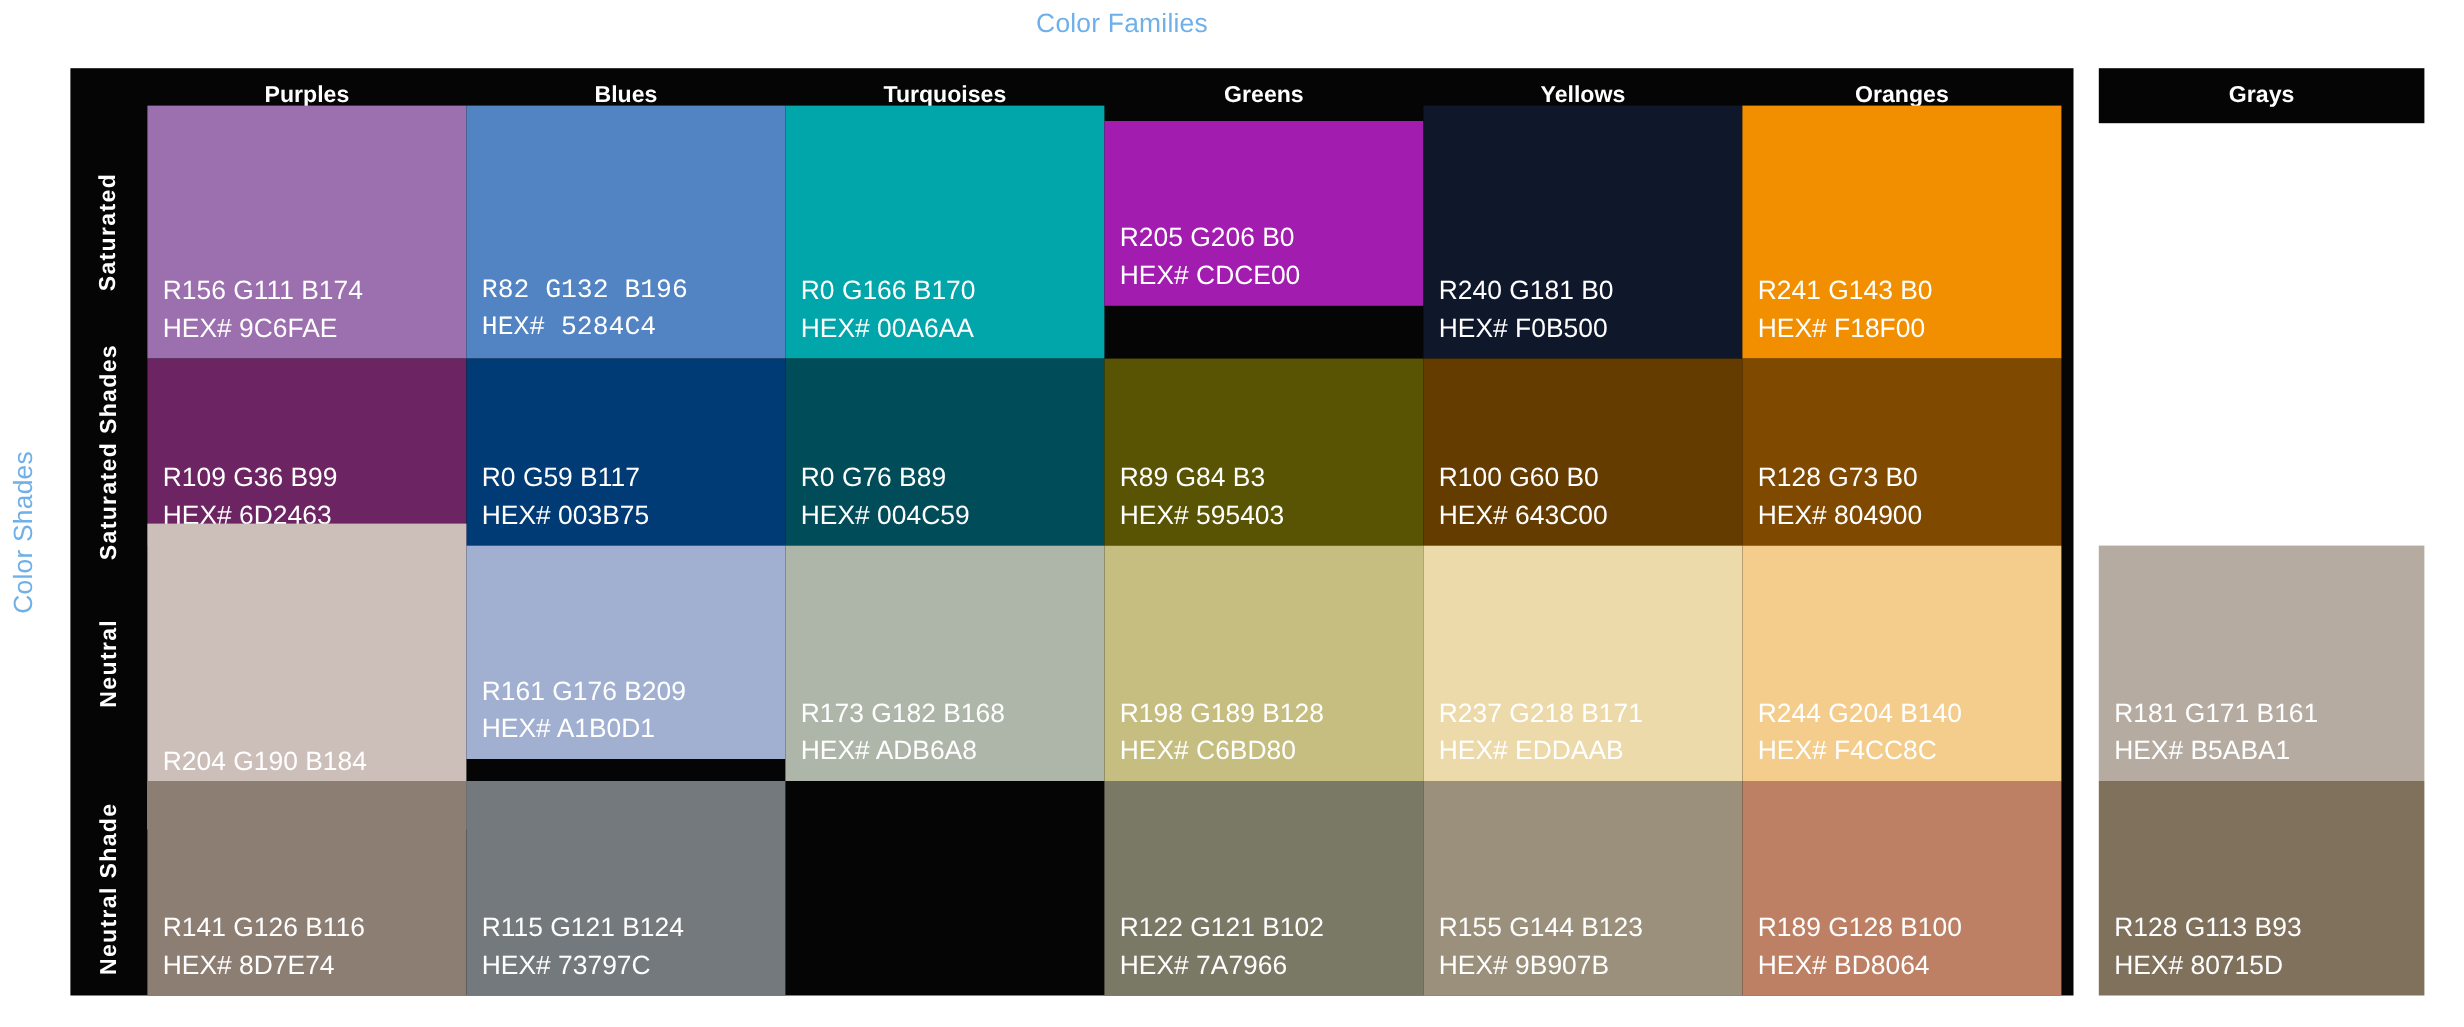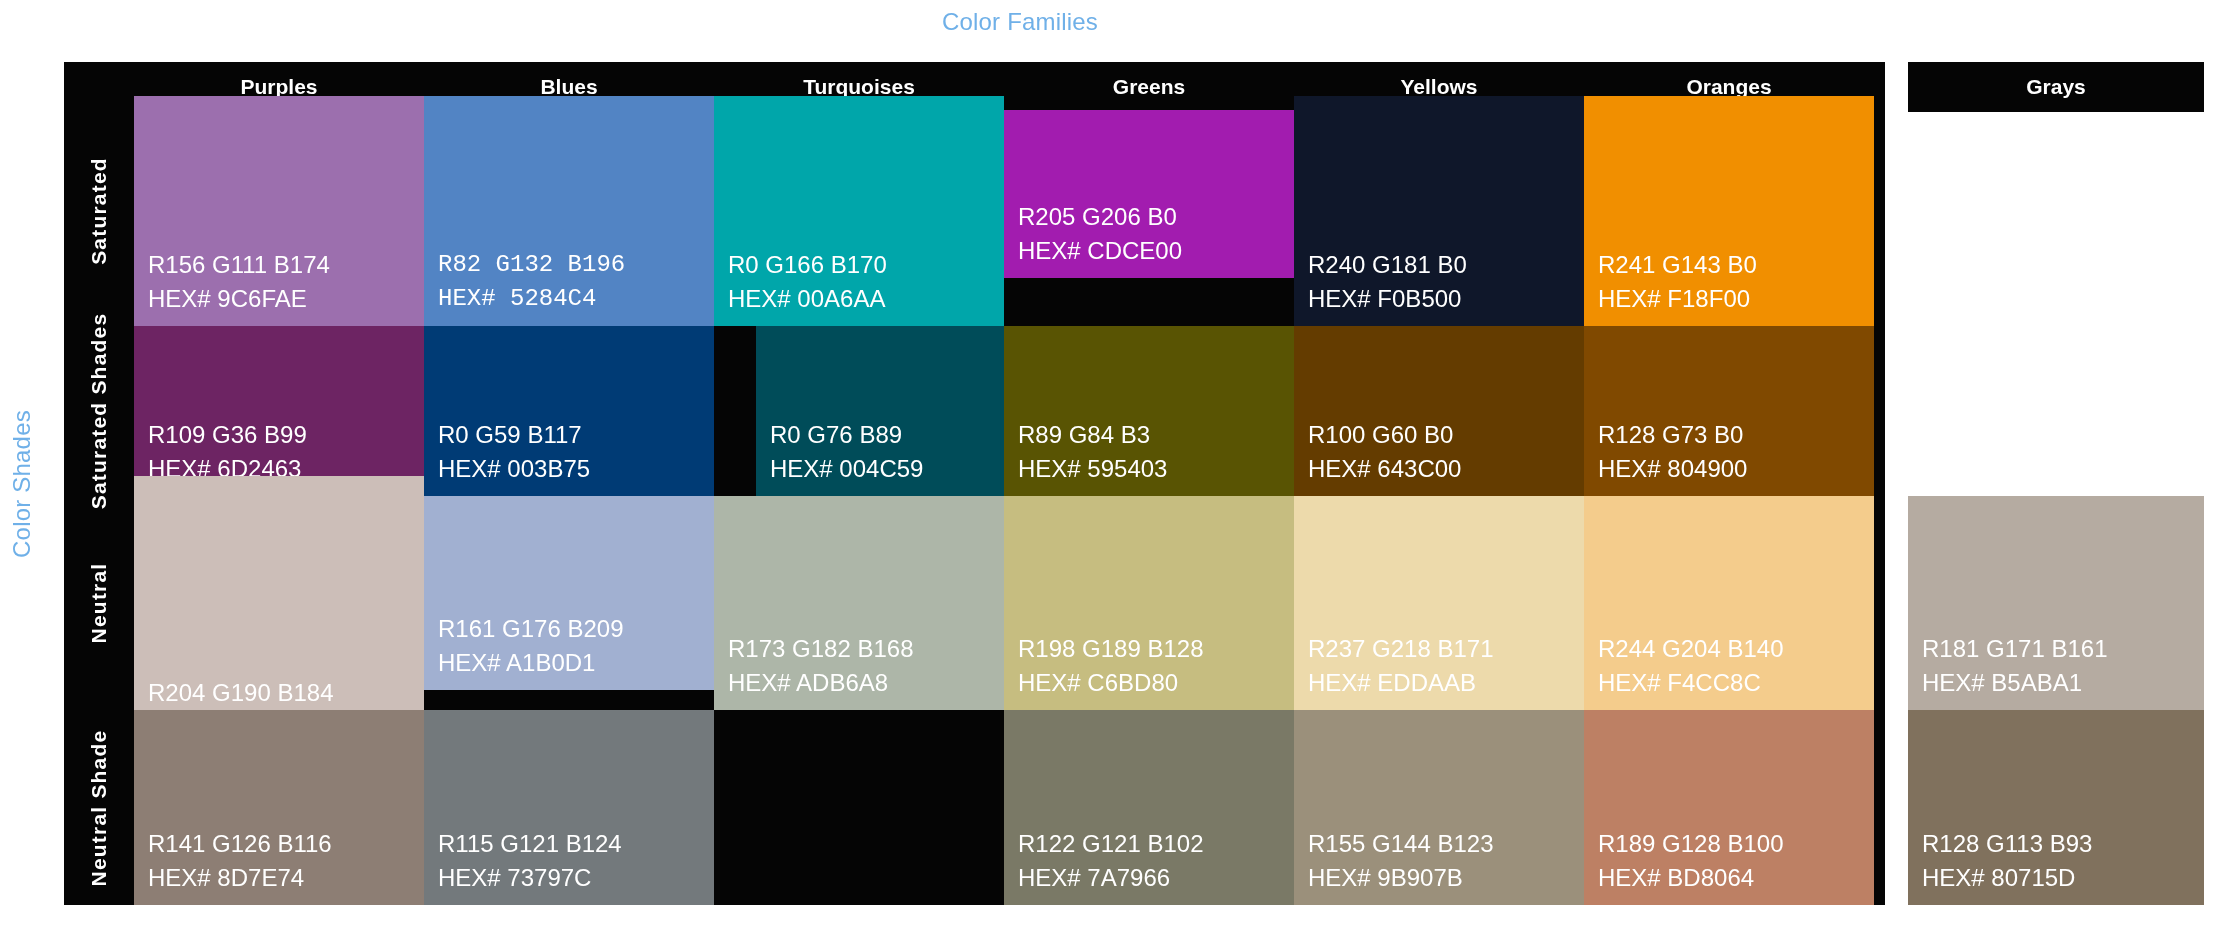--- a/index.html
+++ b/index.html
@@ -213,21 +213,21 @@
         <span class="rgb-line">R109 G36 B99</span>
         <span class="hex-line">HEX# 6D2463</span>
       </div>
     </div>
     <div class="swatch" style="background: rgb(0, 59, 117); left: 360px; width: 290px; top: 264px; height: 170px;">
       <div class="swatch-text">
         <span class="rgb-line">R0 G59 B117</span>
         <span class="hex-line">HEX# 003B75</span>
       </div>
     </div>
-    <div class="swatch" style="background: rgb(0, 76, 89); left: 650px; width: 290px; top: 264px; height: 170px; margin-left: 42px;">
+    <div class="swatch" style="background: rgb(0, 76, 89); left: 650px; width: 290px; top: 264px; height: 170px;">
       <div class="swatch-text">
         <span class="rgb-line">R0 G76 B89</span>
         <span class="hex-line">HEX# 004C59</span>
       </div>
     </div>
     <div class="swatch" style="background: rgb(89, 84, 3); left: 940px; width: 290px; top: 264px; height: 170px;">
       <div class="swatch-text">
         <span class="rgb-line">R89 G84 B3</span>
         <span class="hex-line">HEX# 595403</span>
       </div>

